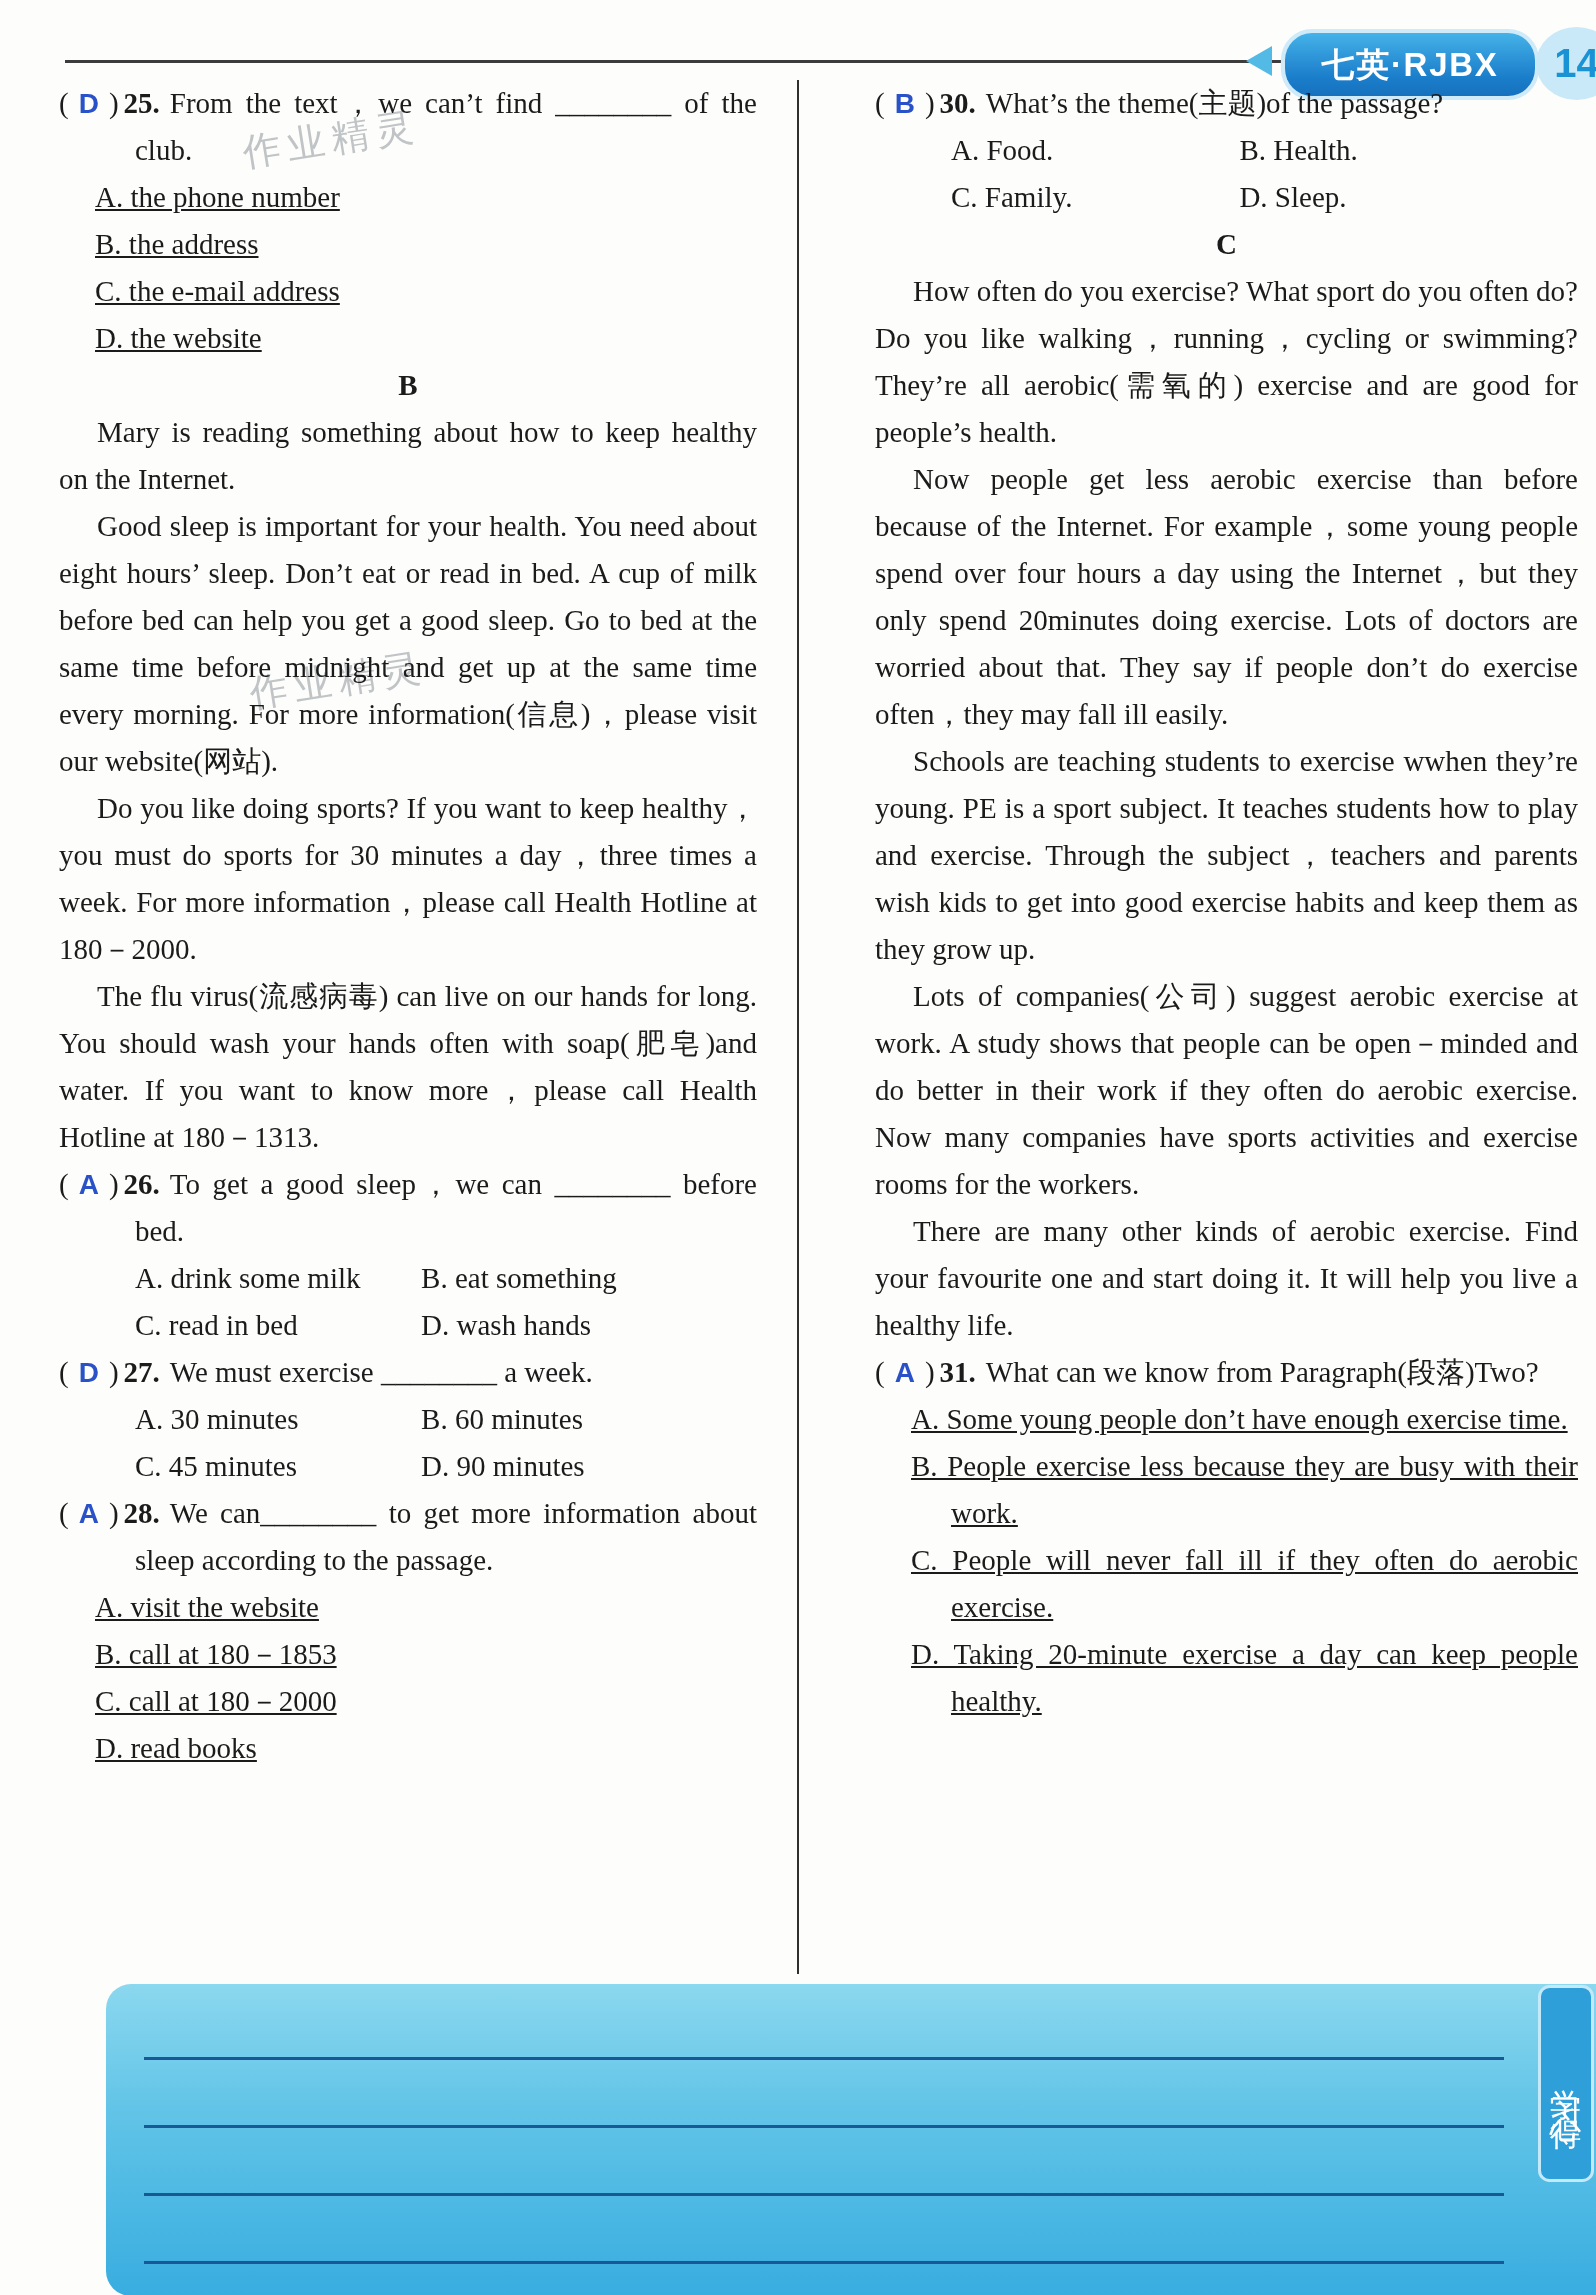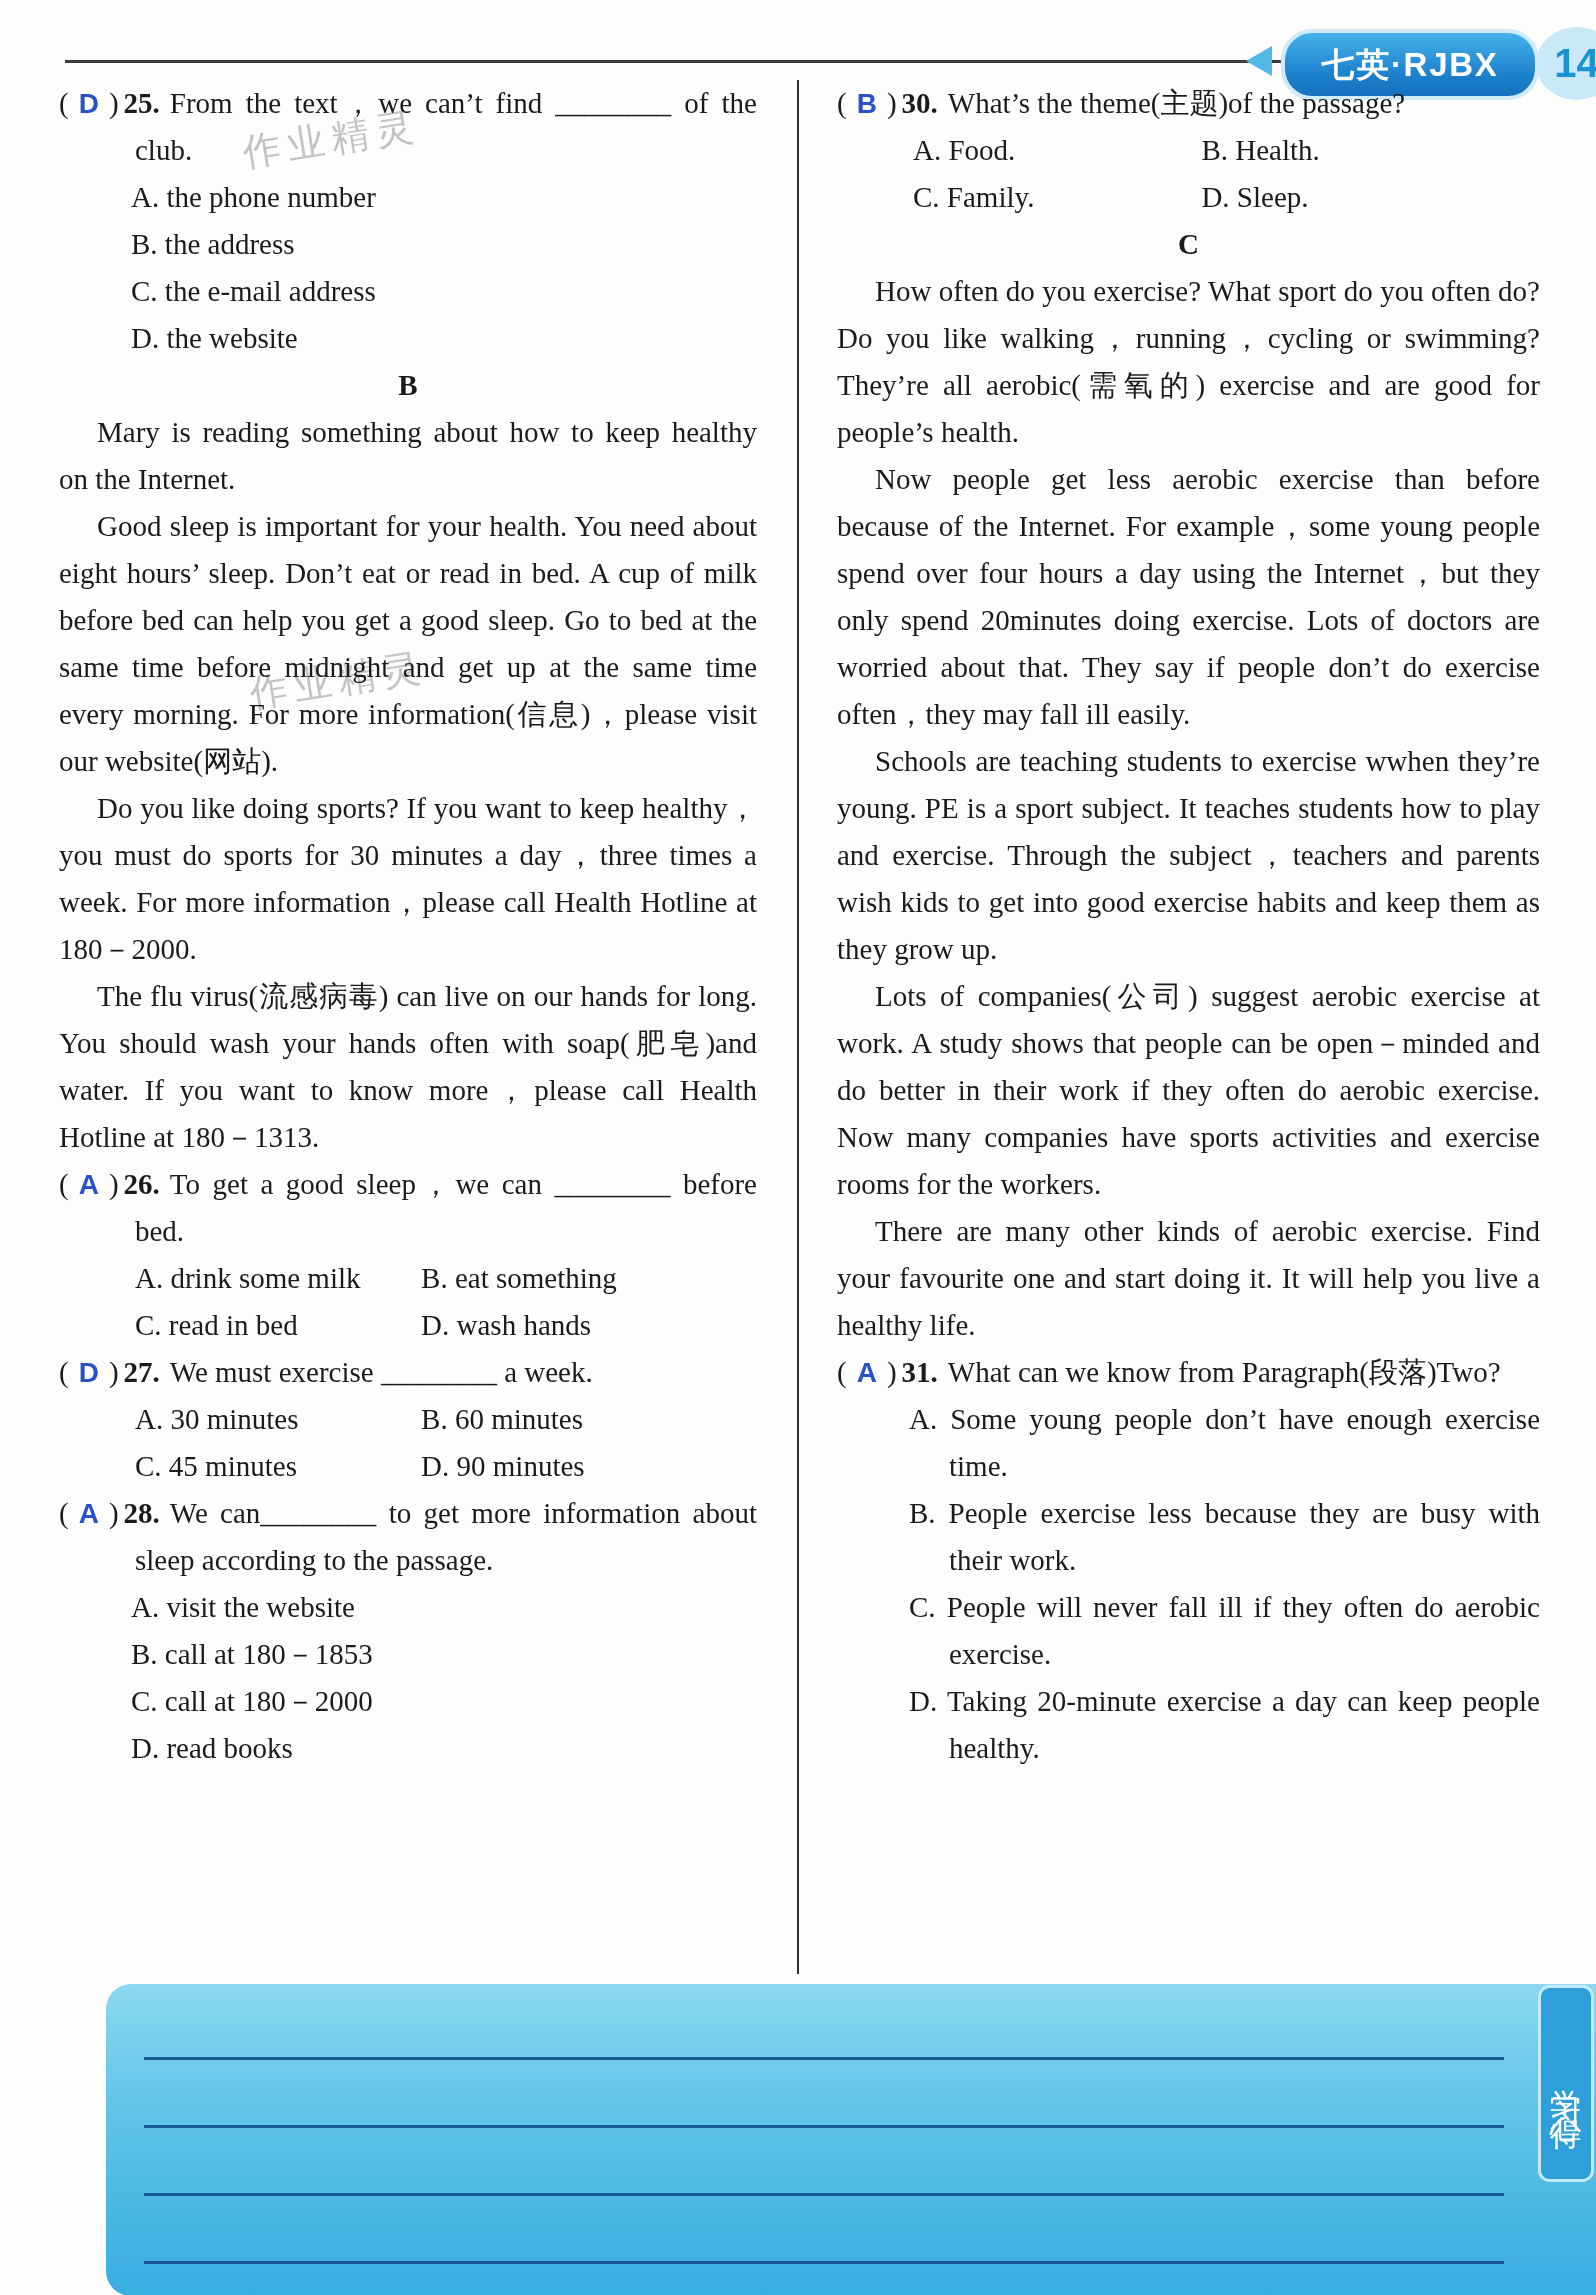--- a/index.html
+++ b/index.html
@@ -21,28 +21,28 @@
 
   
   .vdiv{position:absolute;left:797px;top:80px;width:1.7px;height:1894px;background:#2f2f2f;}
   .watermark{position:absolute;color:#90969b;opacity:.55;font-size:38px;letter-spacing:6.6px;
        transform:rotate(-9deg);font-family:"Liberation Sans","DejaVu Sans",sans-serif;}
   .wm1{left:242px;top:116px;}
   .wm2{left:249px;top:657px;}
 
   .col{position:absolute;top:80px;text-align:justify;}
   .col-left{left:59px;width:698px;}
-  .col-right{left:837px;width:703px;}
+  .col-right{left:875px;width:703px;}
 
   
   .q-line{padding-left:76px;text-indent:-76px;margin:0;}
   .ans{color:#2a52c8;font-weight:bold;padding:0 10px;font-size:28px;
        font-family:"Liberation Sans","DejaVu Sans",sans-serif;}
   .q-num{font-weight:bold;margin:0 10px 0 5px;}
-  .opts{margin-left:72px;}
+  .opts{margin-left:36px;text-decoration:underline;}
   .opts-2{margin-left:76px;display:grid;grid-template-columns:46% 54%;}
   .opt-hang{padding-left:40px;text-indent:-40px;}
 
   
   .para{text-indent:38px;margin:0;}
   .sec-head{text-align:center;font-weight:bold;}
 
   
   .note-box{position:absolute;left:106px;top:1984px;width:1490px;height:312px;border-radius:25px 0 0 25px;
        background:linear-gradient(180deg,#8bd8ef 0%,#62c4e7 40%,#38ade0 100%);}

